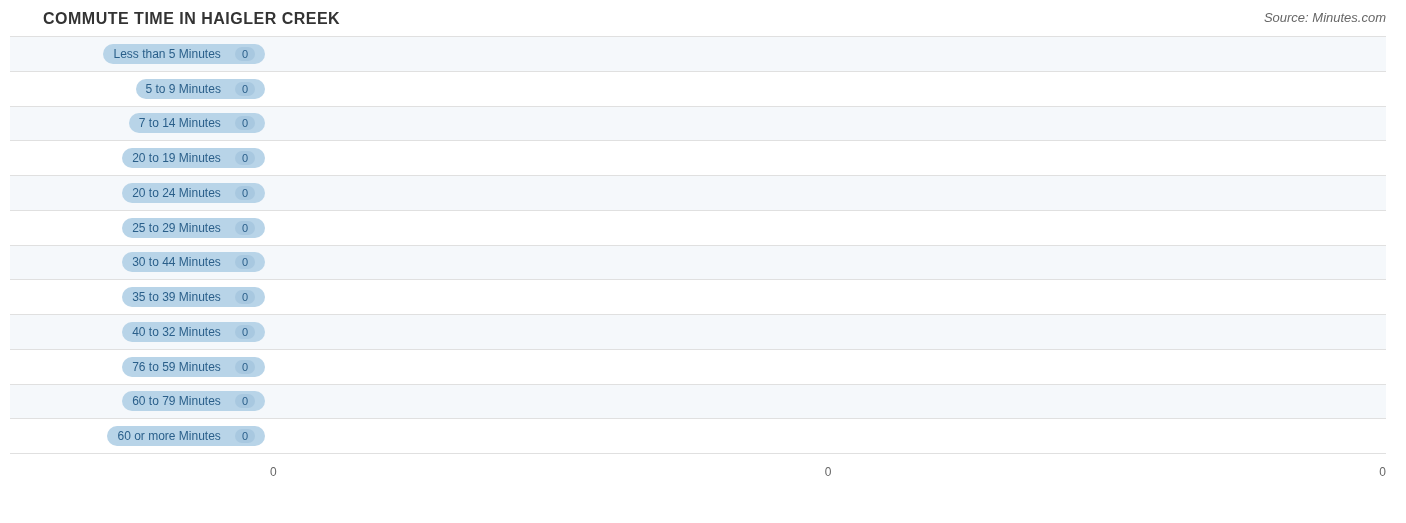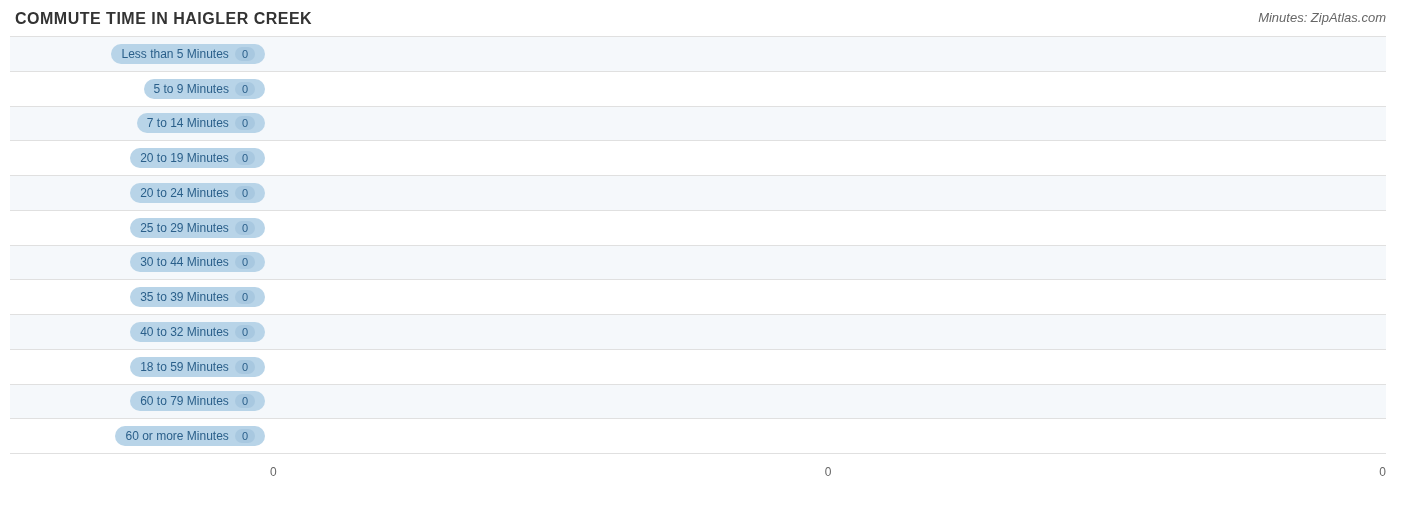--- a/index.html
+++ b/index.html
@@ -17,20 +17,21 @@
       position: relative;
     }
     .chart-title {
       font-size: 16px;
       font-weight: bold;
       color: #333;
       text-transform: uppercase;
       letter-spacing: 0.5px;
       margin-bottom: 8px;
       padding-left: 5px;
+      margin-left: 28px;
     }
     .source-label {
       position: absolute;
       top: 10px;
       right: 20px;
       font-size: 13px;
       color: #666;
       font-style: italic;
     }
     .chart-area {
@@ -95,21 +96,21 @@
     }
     .bar-label-pill {
       background: #b8d4e8;
       border-radius: 20px;
       padding: 3px 10px;
       font-size: 12px;
       color: #2a5f8a;
       white-space: nowrap;
       display: flex;
       align-items: center;
-      gap: 6px;
+      gap: 14px;
     }
     .bar-label-text {
       font-size: 12px;
       color: #2a5f8a;
     }
     .bar-value-badge {
       background: #a8c8e0;
       border-radius: 10px;
       padding: 1px 7px;
       font-size: 11px;
@@ -136,21 +137,21 @@
     }
     .bar-row:nth-child(even) {
       background: #ffffff;
     }
   </style>
 </head>
 <body>
 
 <div class="chart-container">
   <div class="chart-title">COMMUTE TIME IN HAIGLER CREEK</div>
-  <div class="source-label">Minutes: ZipAtlas.com</div>
+  <div class="source-label">Source: Minutes.com</div>
 
   <div class="chart-area">
 
     <div class="grid-lines">
       <div class="grid-line"></div>
       <div class="grid-line"></div>
       <div class="grid-line"></div>
     </div>
 
     <div class="bars-area" id="bars-area">
@@ -249,21 +250,21 @@
               <span class="bar-value-badge">0</span>
             </div>
           </div>
           <div class="bar-track">
             <div class="bar-fill" style="width: 0px;"></div>
           </div>
         </div>
         <div class="bar-row">
           <div class="bar-label-wrap">
             <div class="bar-label-pill">
-              <span class="bar-label-text">18 to 59 Minutes</span>
+              <span class="bar-label-text">76 to 59 Minutes</span>
               <span class="bar-value-badge">0</span>
             </div>
           </div>
           <div class="bar-track">
             <div class="bar-fill" style="width: 0px;"></div>
           </div>
         </div>
         <div class="bar-row">
           <div class="bar-label-wrap">
             <div class="bar-label-pill">

